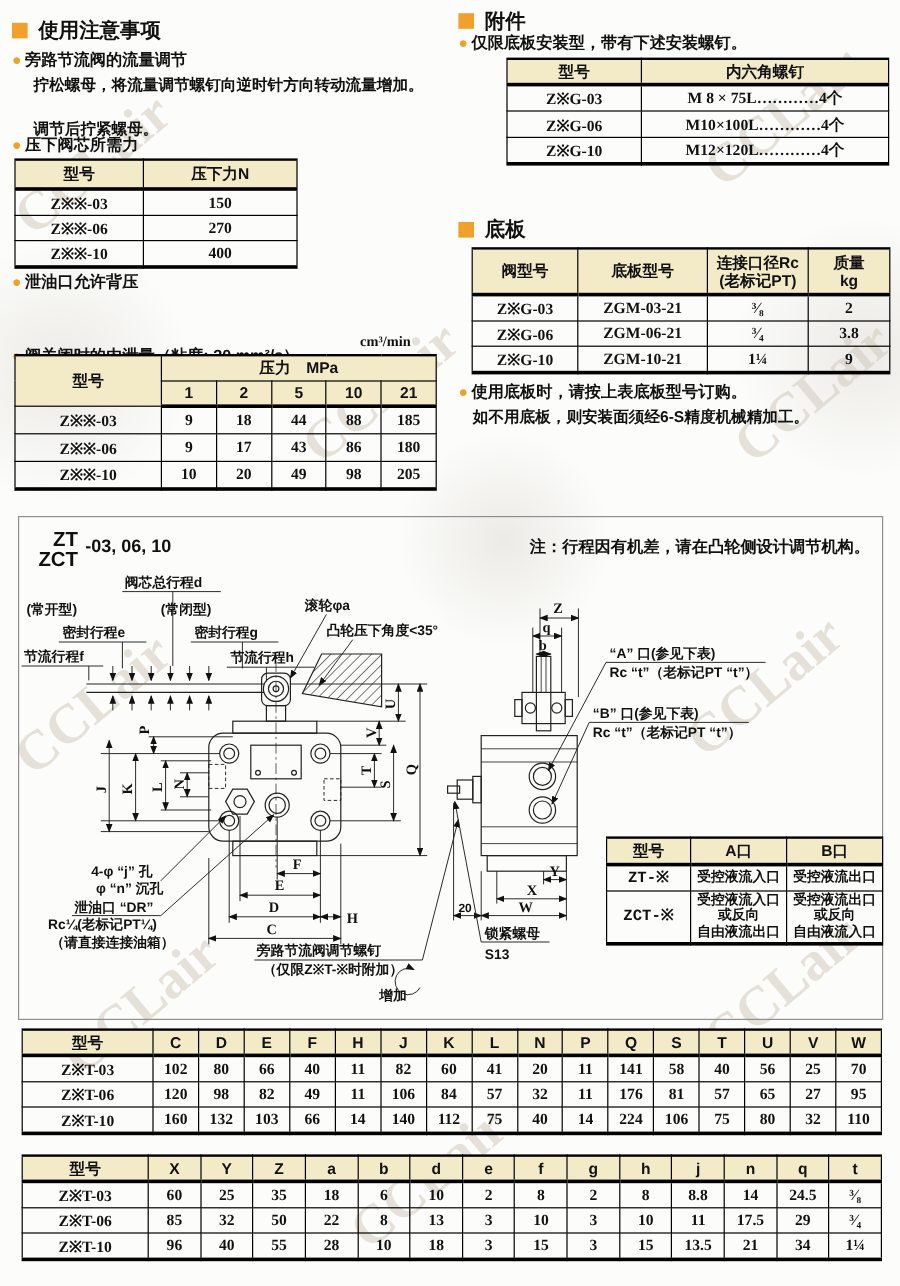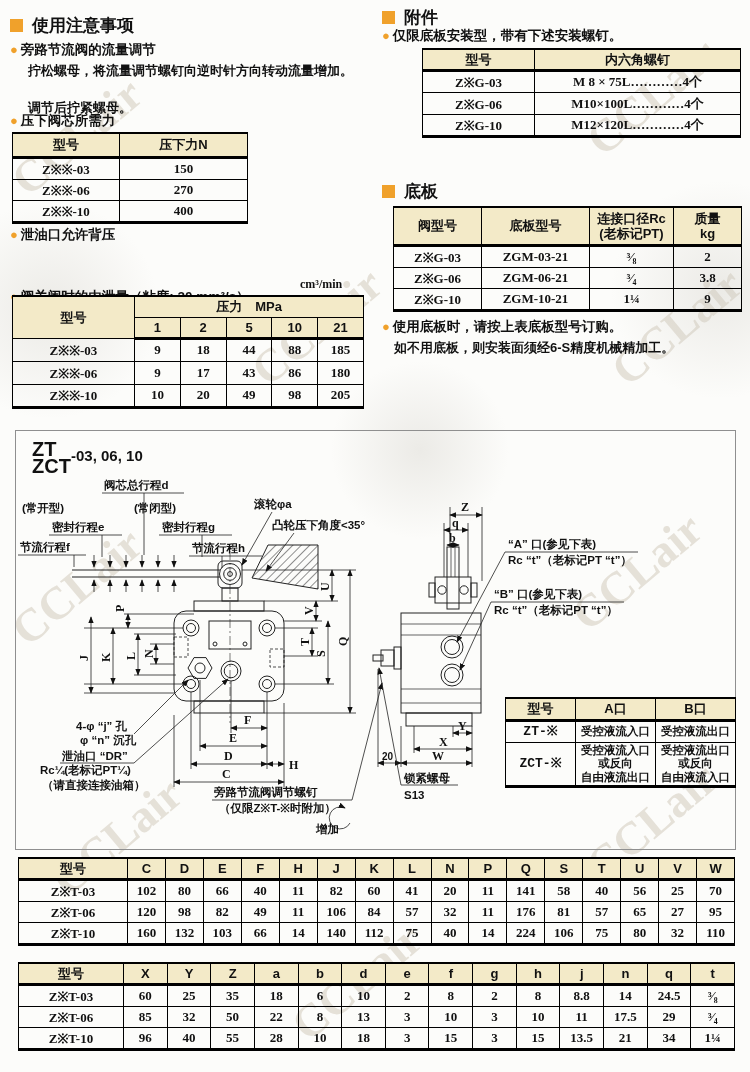--- a/index.html
+++ b/index.html
@@ -238,26 +238,27 @@
       </tbody>
   </table>
   <div class="abs bl" style="left:382px;top:318px;">
     <span class="dot">●</span>
     <span>使用底板时，请按上表底板型号订购。</span>
   </div>
   <div class="abs txt b" style="left:394px;top:338px;width:350px;">如不用底板，则安装面须经6-S精度机械精加工。</div>
 
   <div class="dbox">
 
-    <div class="abs mtitle" style="left:16px;top:10px;font-size:20px;line-height:17px;">
+    <div class="abs mtitle" style="left:16px;top:10px;font-size:17px;line-height:17px;text-align:right;">
       <div>ZT</div>
         <div>ZCT</div>
     </div>
     <div class="abs mtitle" style="left:55px;top:16px;font-size:15px;">-03, 06, 10</div>
 
+    <div class="dnote" style="right:10px;top:16px;">注：行程因有机差，请在凸轮侧设计调节机构。</div>
 
     <svg width="719" height="418" viewBox="0 0 719 418">
       <defs>
         <marker id="ae" markerWidth="9" markerHeight="7" refX="8" refY="3.5" orient="auto">
             <path d="M0,0L9,3.5L0,7z" fill="#111"></path>
           </marker>
         <marker id="as" markerWidth="9" markerHeight="7" refX="1" refY="3.5" orient="auto">
             <path d="M9,0L0,3.5L9,7z" fill="#111"></path>
           </marker>
         <pattern id="hatch" width="6" height="6" patternUnits="userSpaceOnUse" patternTransform="rotate(45)">

